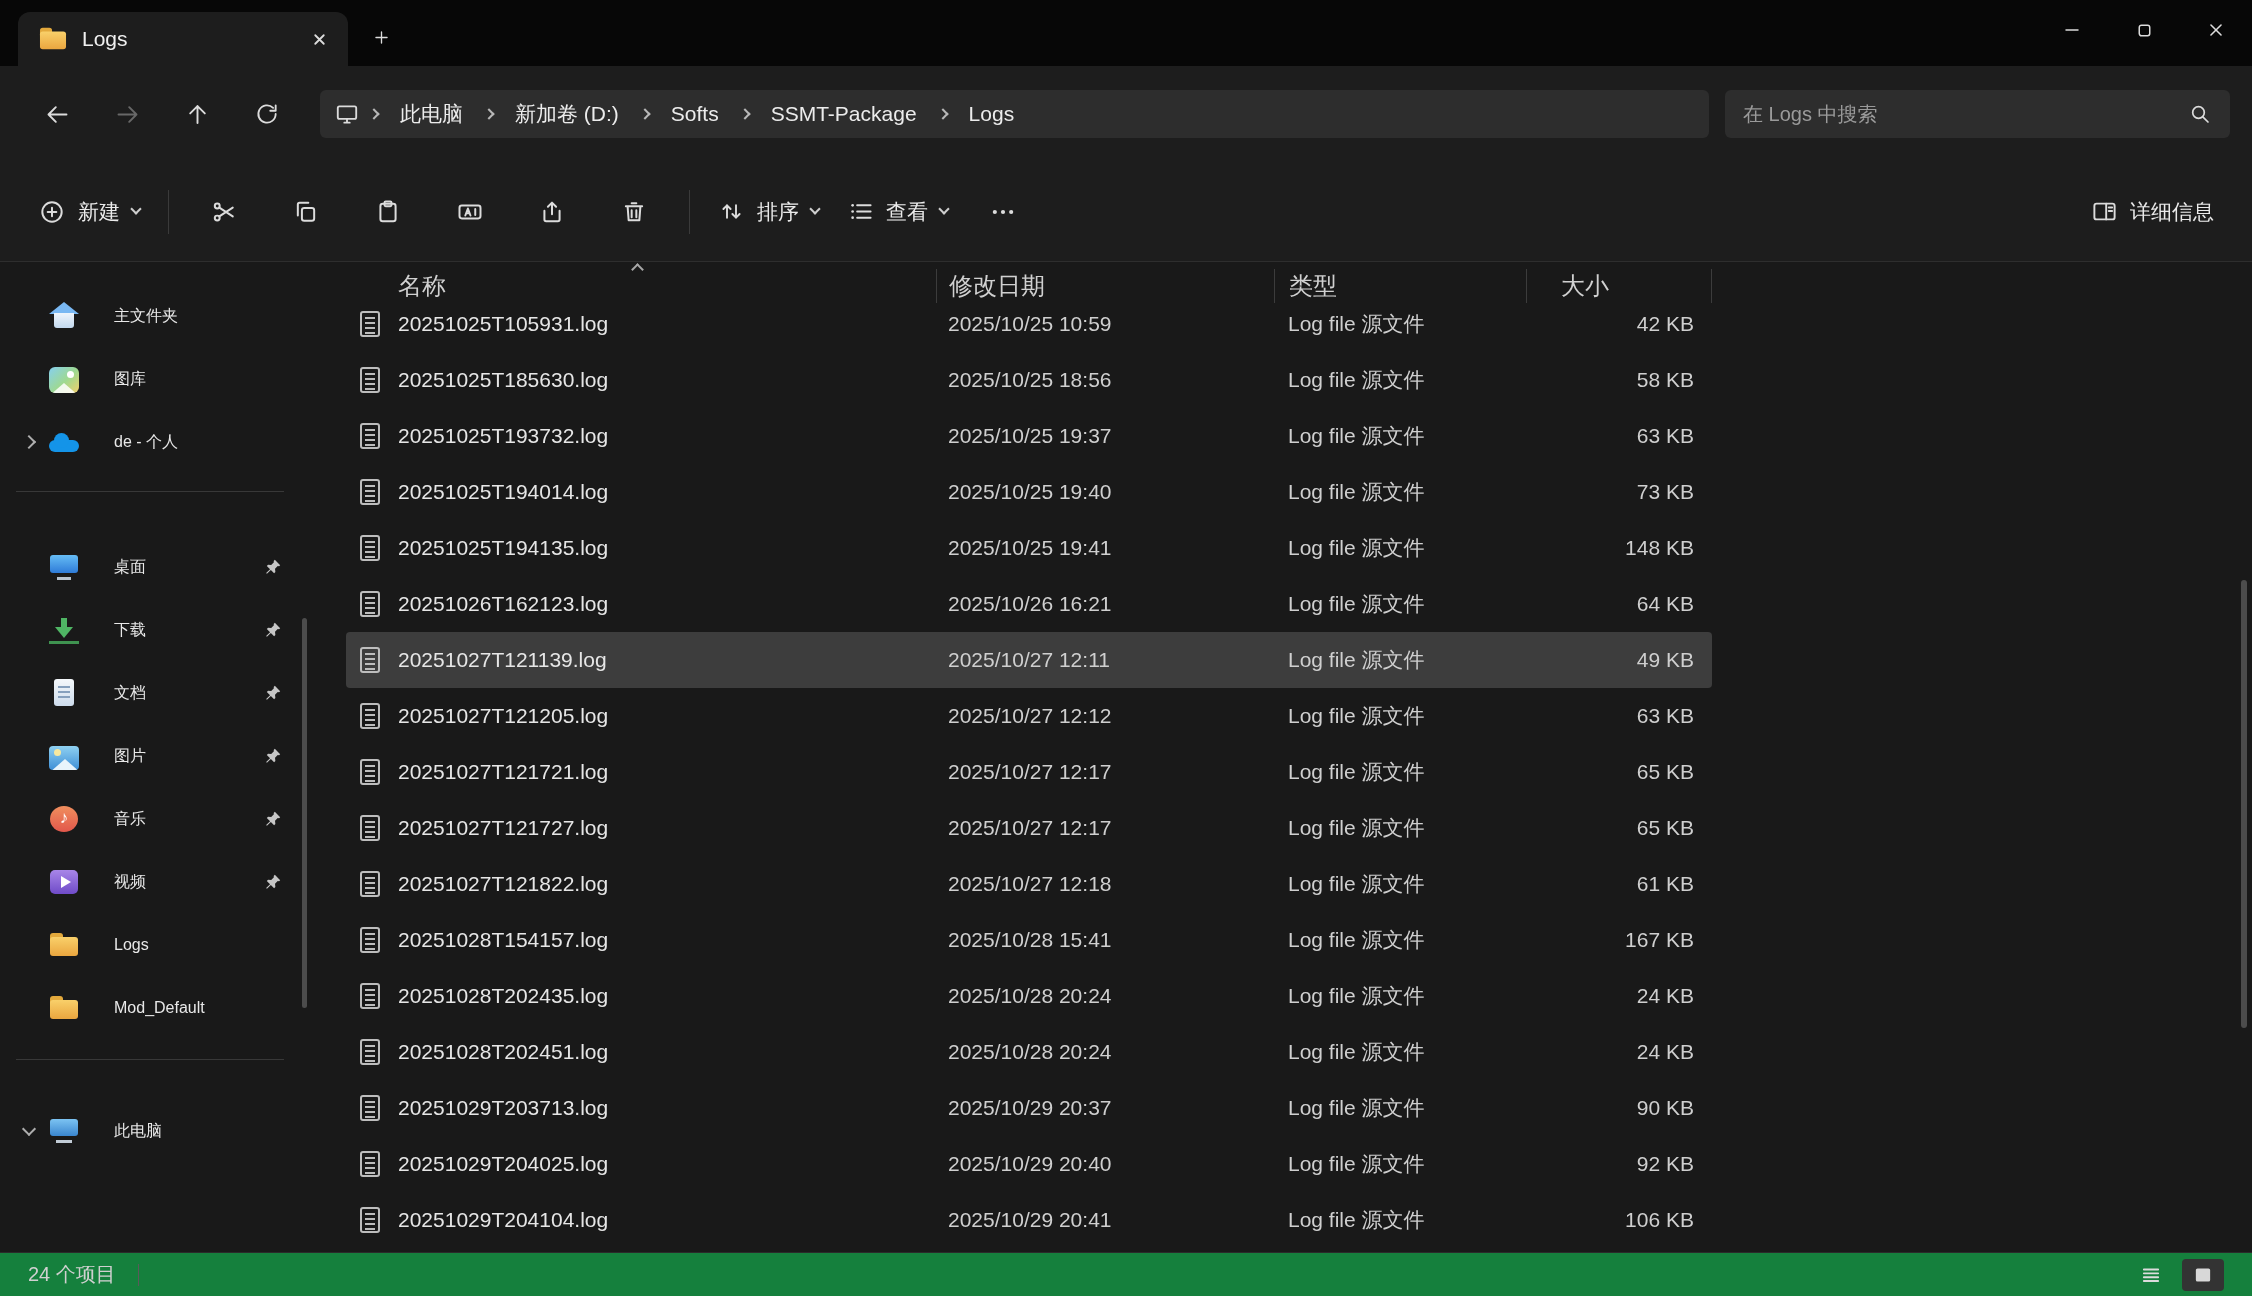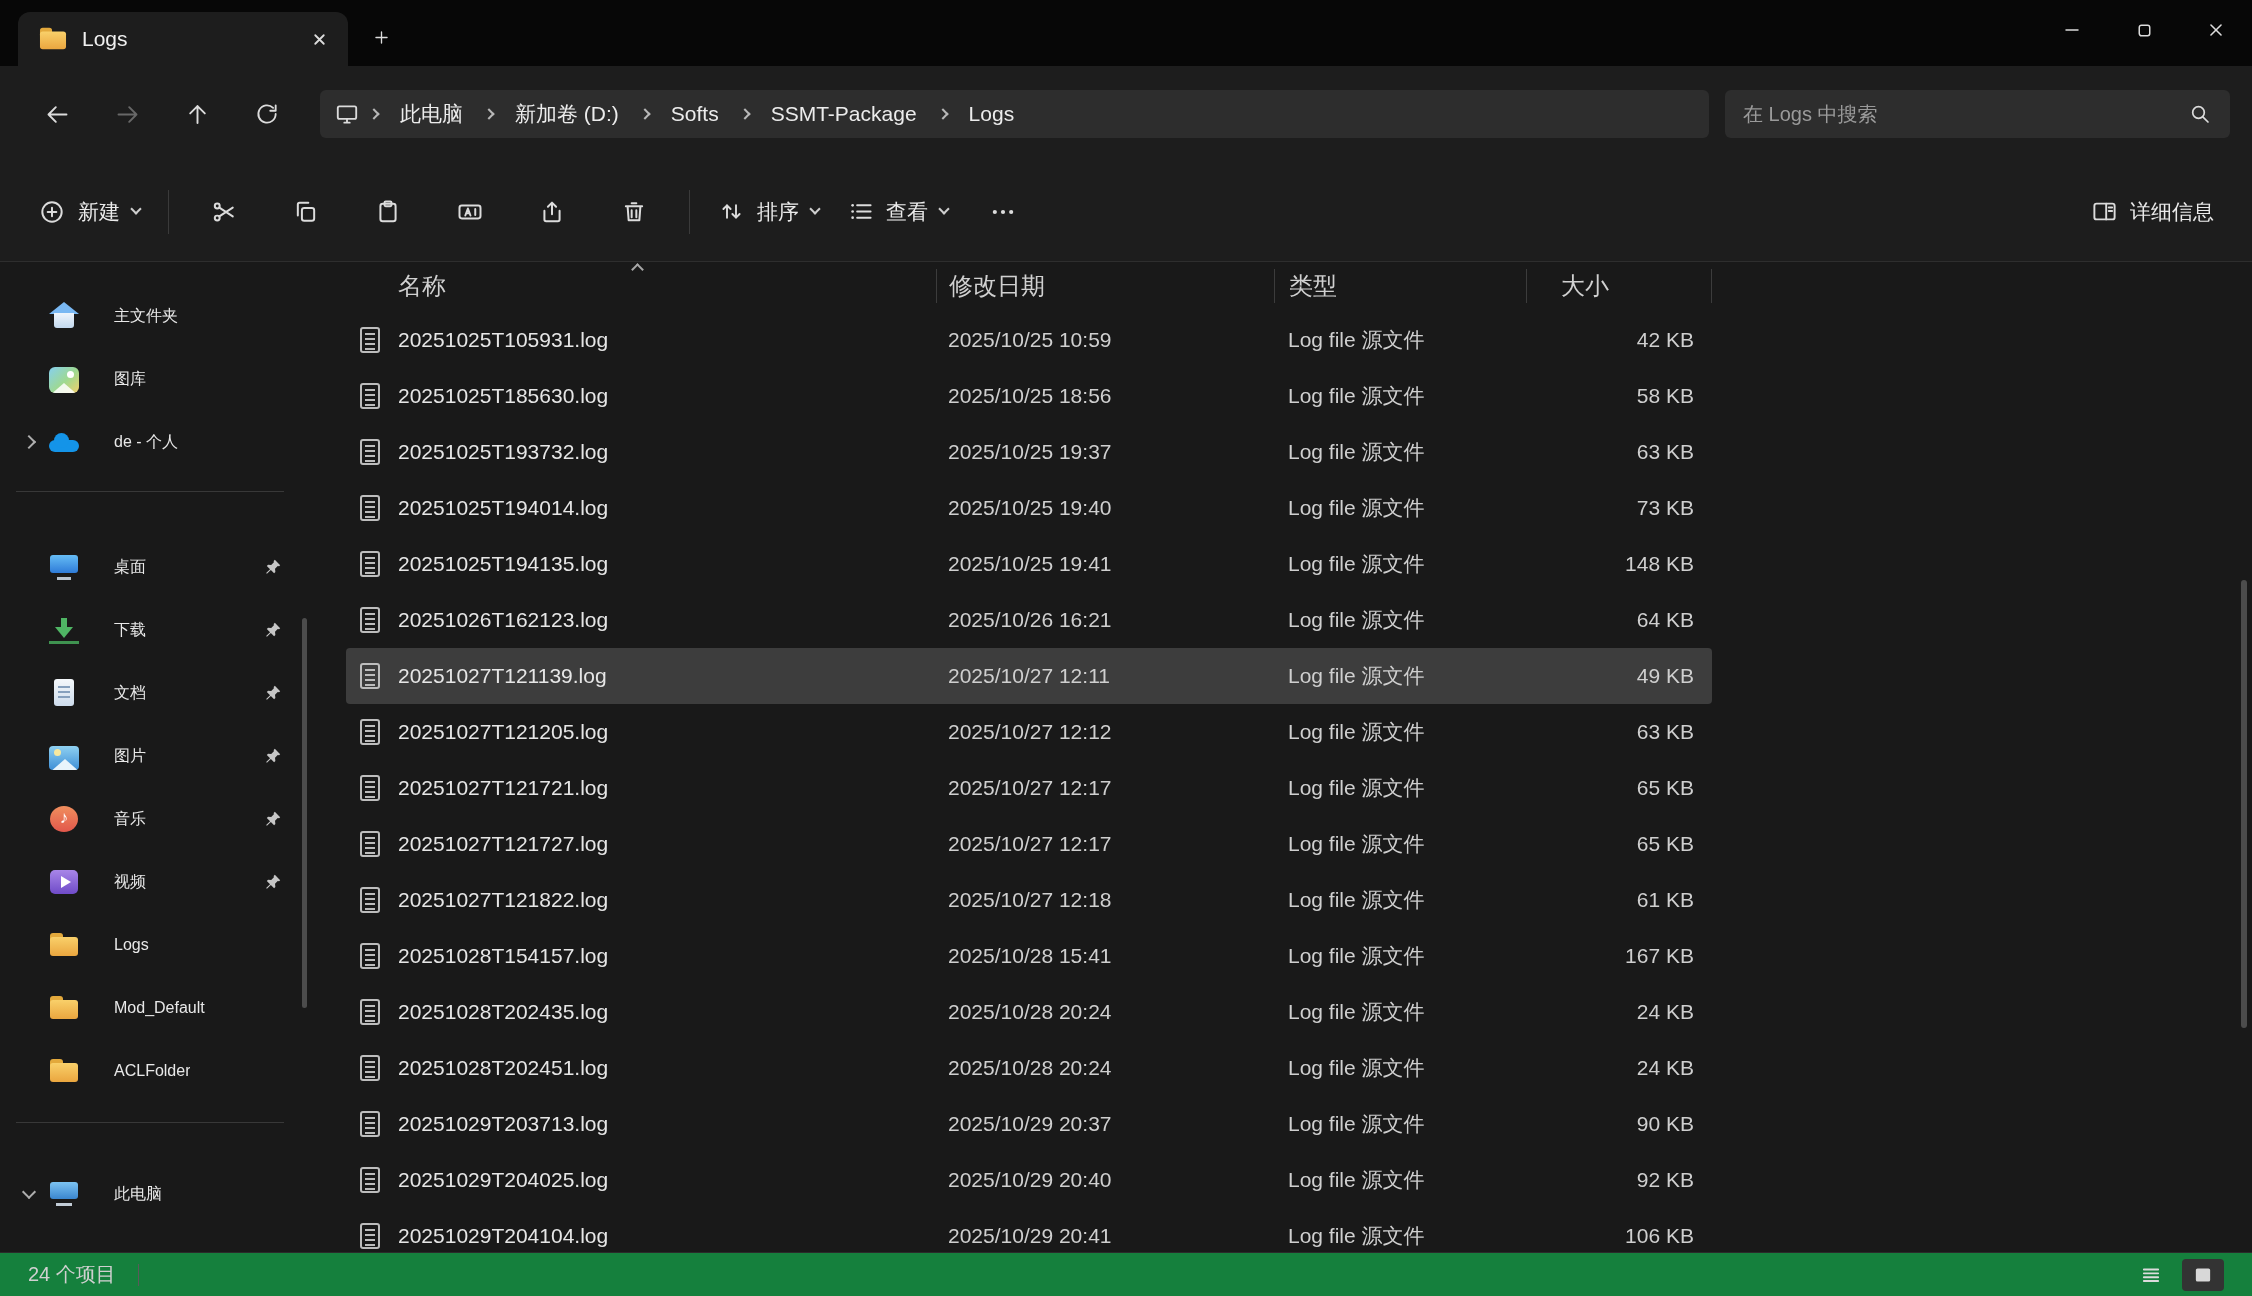--- a/index.html
+++ b/index.html
@@ -96,21 +96,21 @@
   .filearea { flex:1; position:relative; padding-left:36px; }
   .table-head { width:1366px; height:48px; display:flex; align-items:center; position:relative; }
   .th { font-size:24px; color:#d0d0d0; height:34px; display:flex; align-items:center; }
   .th-name { width:590px; padding-left:52px; }
   .th-date { width:338px; padding-left:12px; border-left:1px solid #3c3c3c; }
   .th-type { width:252px; padding-left:14px; border-left:1px solid #3c3c3c; }
   .th-size { width:186px; padding-left:34px; border-left:1px solid #3c3c3c; border-right:1px solid #3c3c3c; }
   .sort-caret { position:absolute; top:1px; left:286px; width:12px; height:10px; }
   .sort-caret::after { content:""; position:absolute; width:7px; height:7px; border-left:2px solid #a6a6a6; border-top:2px solid #a6a6a6; transform:rotate(45deg); top:2px; left:1px; }
 
-  .rows-viewport { height:942px; overflow:hidden; width:1380px;margin-top:16px; }
+  .rows-viewport { height:942px; overflow:hidden; width:1380px; }
   .rows { margin-top:-14px; }
   .row { width:1366px; height:56px; display:flex; align-items:center; border-radius:4px; }
   .row.selected { background:#3d3d3d; }
   .cell { font-size:21px; }
   .c-name { width:590px; display:flex; align-items:center; color:#e6e6e6; }
   .c-date { width:338px; padding-left:12px; color:#cfcfcf; }
   .c-type { width:252px; padding-left:14px; color:#cfcfcf; }
   .c-size { width:186px; padding-right:18px; text-align:right; color:#cfcfcf; }
   .ic-file { width:20px; height:26px; border:2px solid #bdbdbd; border-radius:3px; position:relative; flex:0 0 auto; margin:0 18px 0 14px; }
   .ic-file::before { content:""; position:absolute; top:4px; left:3px; right:3px; height:2px; background:#bdbdbd; box-shadow:0 5px 0 #bdbdbd, 0 10px 0 #bdbdbd, 0 15px 0 #bdbdbd; }
@@ -444,28 +444,20 @@
 
         <div class="sb-item">
           <span class="expander"></span>
           <span class="sb-icon">
             <span class="ico v-folder"></span>
           </span>
           <span class="sb-label">Mod_Default</span>
 
         </div>
 
-        <div class="sb-item">
-          <span class="expander"></span>
-          <span class="sb-icon">
-            <span class="ico v-folder"></span>
-          </span>
-          <span class="sb-label">ACLFolder</span>
-
-        </div>
       </div>
     <div class="sb-sep second"></div>
     <div class="sb-group">
 
         <div class="sb-item">
           <span class="expander v-down"></span>
           <span class="sb-icon">
             <span class="ico v-pc"></span>
           </span>
           <span class="sb-label">此电脑</span>

